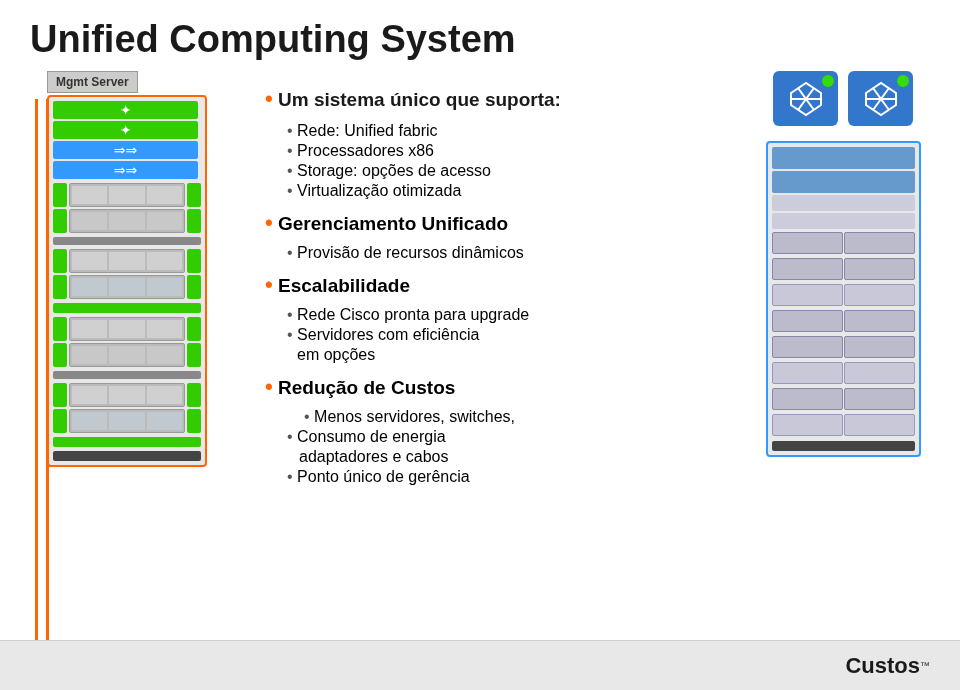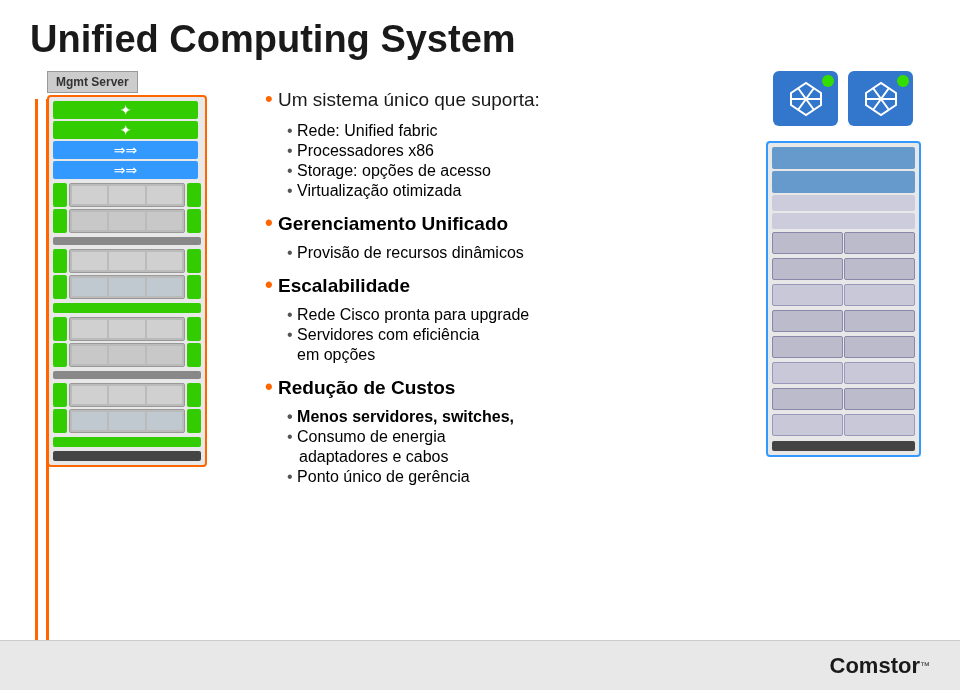--- a/index.html
+++ b/index.html
@@ -315,21 +315,21 @@
 
       <div style="height:10px;background:#33cc00;border-radius:2px;margin-top:2px;"></div>
 
       <div style="height:10px;background:#444;border-radius:2px;margin-top:2px;"></div>
 
     </div>
   </div>
 
   <div class="middle-section">
 
-    <div style="font-size:19px;color:#1a1a1a;font-weight:normal;margin-bottom:4px;">
+    <div style="font-size:19px;color:#1a1a1a;font-weight:bold;margin-bottom:4px;">
       <span style="color:#ff6600;font-size:22px;">•</span>
       <span>Um sistema único que suporta:</span>
     </div>
 
     <div style="padding-left:22px;">
       <div style="font-size:16px;margin:2px 0;"><span style="color:#555;font-size:16px;">•</span> Rede: Unified fabric</div>
       <div style="font-size:16px;margin:2px 0;"><span style="color:#555;font-size:16px;">•</span> Processadores x86</div>
       <div style="font-size:16px;margin:2px 0;"><span style="color:#555;font-size:16px;">•</span> Storage: opções de acesso</div>
       <div style="font-size:16px;margin:2px 0;"><span style="color:#555;font-size:16px;">•</span> Virtualização otimizada</div>
     </div>
@@ -341,21 +341,21 @@
 
     <div style="font-size:19px;font-weight:bold;margin:4px 0 2px 0;"><span style="color:#ff6600;font-size:22px;">•</span> Escalabilidade</div>
     <div style="padding-left:22px;">
       <div style="font-size:16px;margin:2px 0;"><span style="color:#555;font-size:16px;">•</span> Rede Cisco pronta para upgrade</div>
       <div style="font-size:16px;margin:2px 0;"><span style="color:#555;font-size:16px;">•</span> Servidores com eficiência</div>
       <div style="font-size:16px;margin:2px 0 2px 10px;">em opções</div>
     </div>
 
     <div style="font-size:19px;font-weight:bold;margin:4px 0 2px 0;"><span style="color:#ff6600;font-size:22px;">•</span> Redução de Custos</div>
     <div style="padding-left:22px;">
-      <div style="font-size:16px;margin:2px 0;font-weight:bold;"><span style="color:#555;font-size:16px;">•</span> Menos servidores, switches,</div>
+      <div style="font-size:16px;margin:2px 17px;"><span style="color:#555;font-size:16px;">•</span> Menos servidores, switches,</div>
       <div style="font-size:16px;margin:2px 0;"><span style="color:#555;font-size:16px;">•</span> Consumo de energia</div>
       <div style="font-size:16px;margin:2px 0 2px 12px;">adaptadores e cabos</div>
       <div style="font-size:16px;margin:2px 0;"><span style="color:#555;font-size:16px;">•</span> Ponto único de gerência</div>
     </div>
 
   </div>
 
   <div class="right-section">
 
     <div class="switch-icons">
@@ -424,16 +424,16 @@
       </div>
 
       <div style="height:10px;background:#444;border-radius:2px;margin-top:2px;"></div>
     </div>
 
   </div>
 </div>
 
 <div class="bottom-bar">
   <div class="comstor-logo">
-    <span class="comstor-text">Comstor</span>
+    <span class="comstor-text">Custos</span>
       <span class="comstor-tm">™</span>
   </div>
 </div>
 
 </body></html>

